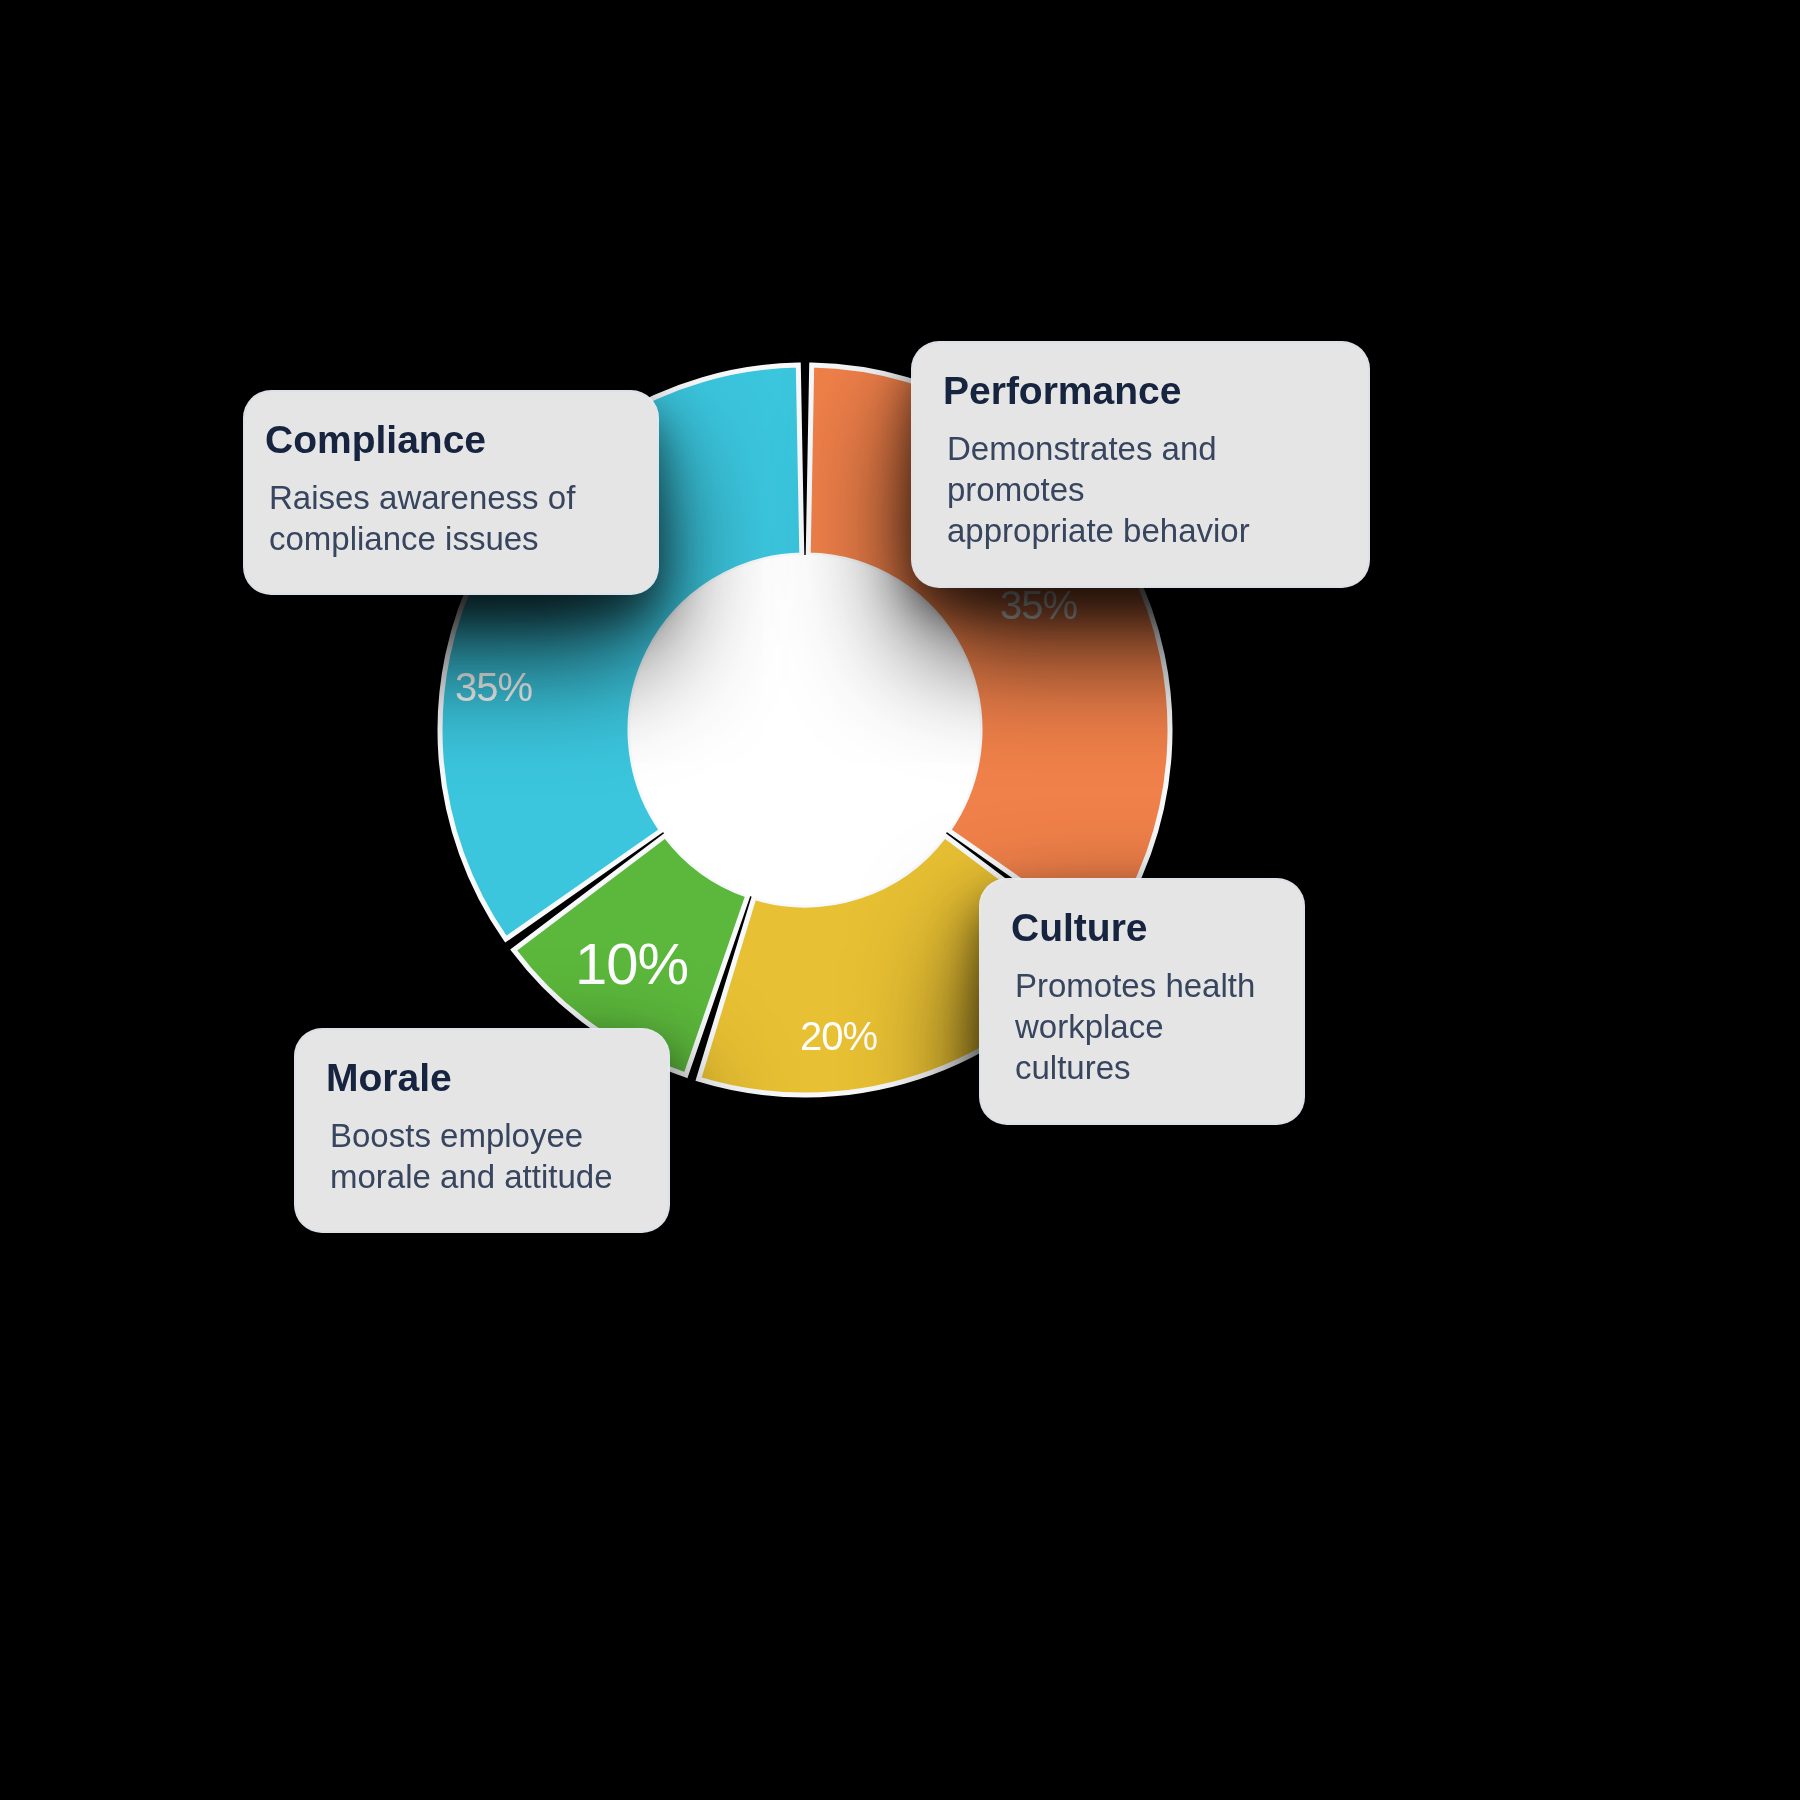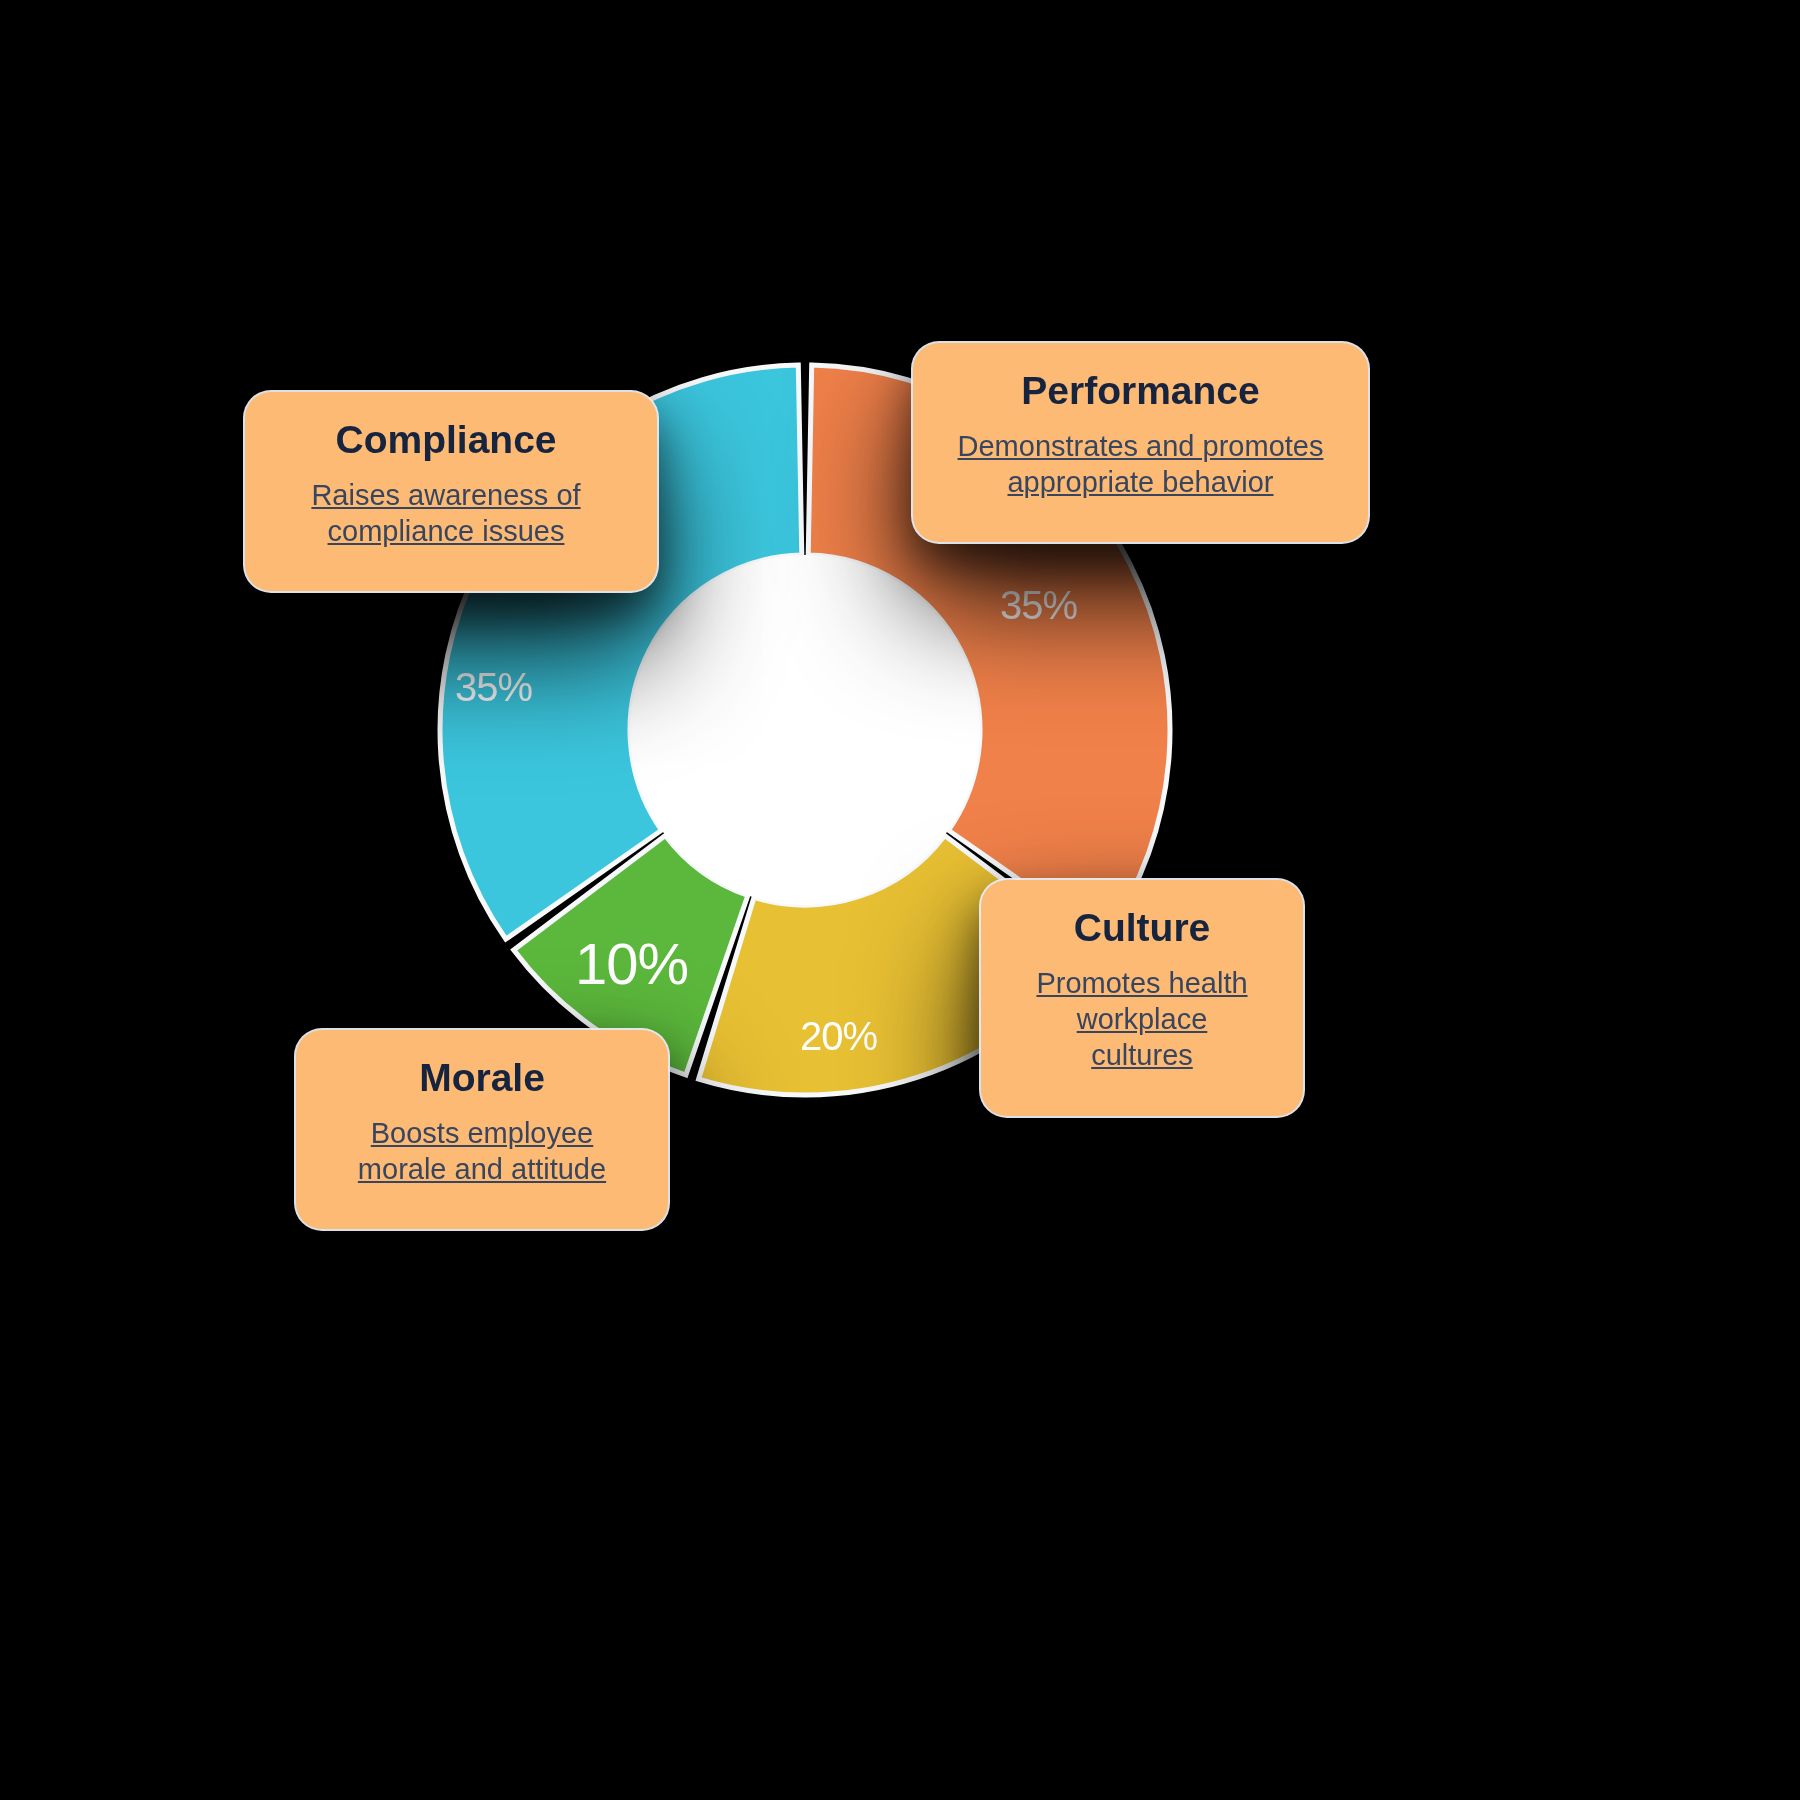--- a/index.html
+++ b/index.html
@@ -16,45 +16,43 @@
     font-size:40px;
     font-weight:400;
     letter-spacing:-1px;
     white-space:nowrap;
     pointer-events:none;
   }
 
   
   .card{
     position:absolute;
-    background:#fdba74;
+    background:#e5e5e5;
     border-radius:26px;
     box-sizing:border-box;
     padding:26px 30px 30px 30px;
-    text-align:center;
     box-shadow:
       0 0 0 2px rgba(232,236,243,0.95),
       0 22px 46px rgba(0,0,0,0.55),
       0 60px 120px rgba(0,0,0,0.85);
   }
   .card-title{
     color:#16243F;
     font-size:39px;
     font-weight:bold;
     line-height:1.15;
     margin:0 0 14px 0;
     white-space:nowrap;
   }
   .card-body{
     color:#37455F;
-    font-size:29px;
+    font-size:33px;
     font-weight:400;
     line-height:1.25;
-    margin:12px;
-    text-decoration:underline;
+    margin:4px;
   }
 
   #card-compliance{left:245px;top:392px;width:412px;padding-left:20px;}
   #card-performance{left:913px;top:343px;width:455px;}
   #card-culture{left:981px;top:880px;width:322px;}
   #card-morale{left:296px;top:1030px;width:372px;}
 </style>
 </head>
 <body>
 

